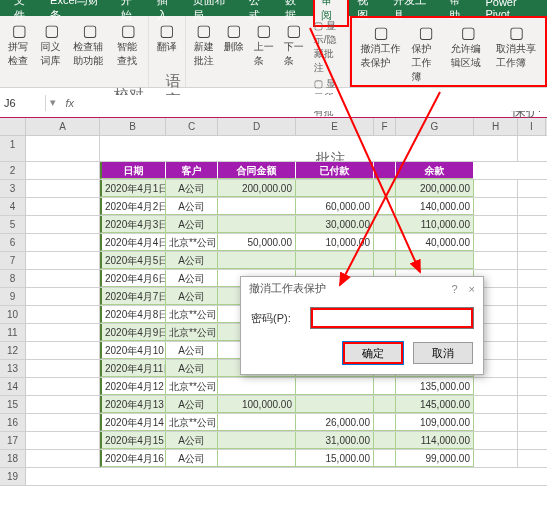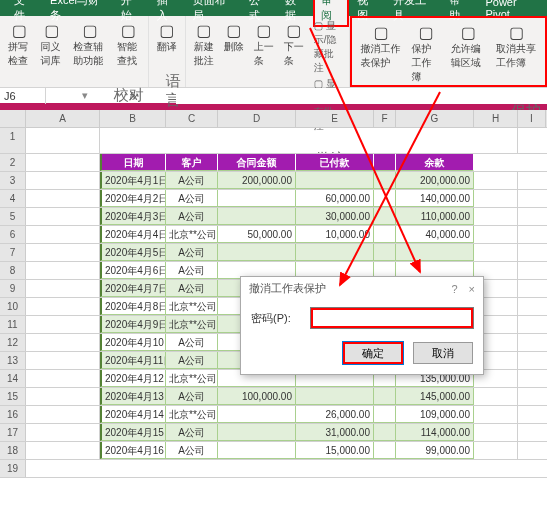--- a/index.html
+++ b/index.html
@@ -16,21 +16,21 @@
   .ribbon-group { border-right: 1px solid #e1e1e1; padding: 2px 4px; display: flex; flex-direction: column; justify-content: space-between; }
   .ribbon-group-label { font-size: 15px; color: #666; text-align: right; margin-top: 16px; }
   .ribbon-btns { display: flex; gap: 2px; flex: 1; align-items: flex-start; }
   .ribbon-btn { display: flex; flex-direction: column; align-items: center; padding: 2px 4px; font-size: 10px; color: #444; cursor: pointer; }
   .ribbon-btn .icon { width: 20px; height: 20px; display: flex; align-items: center; justify-content: center; font-size: 16px; }
   .ribbon-btn-small { display: flex; align-items: center; font-size: 10px; color: #666; padding: 1px 4px; }
   .protect-group { border: 2px solid #f00; }
   .ribbon-stack { display: flex; flex-direction: column; font-size: 10px; color: #666; justify-content: center; }
 
   
-  .formula-bar { height: 22px; border-bottom: 7px solid #be185d; display: flex; align-items: center; background: #fff; gap: 32px; }
+  .formula-bar { height: 30px; border-bottom: 1px solid #be185d; display: flex; align-items: center; background: #fff; }
   .name-box { width: 46px; border-right: 1px solid #d4d4d4; padding: 2px 4px; font-size: 11px; }
   .fx-label { padding: 0 6px; font-style: italic; color: #666; }
   .formula-input { flex: 1; border: none; padding: 2px 4px; font-size: 11px; }
 
   
   .sheet-area { position: relative; overflow: hidden; }
   .col-headers { display: flex; height: 18px; background: #e6e6e6; border-bottom: 1px solid #ccc; }
   .corner { width: 26px; border-right: 1px solid #ccc; background: #e6e6e6; }
   .col-h { flex: none; border-right: 1px solid #ccc; text-align: center; font-size: 10px; color: #555; line-height: 18px; }
   .grid-rows { }

